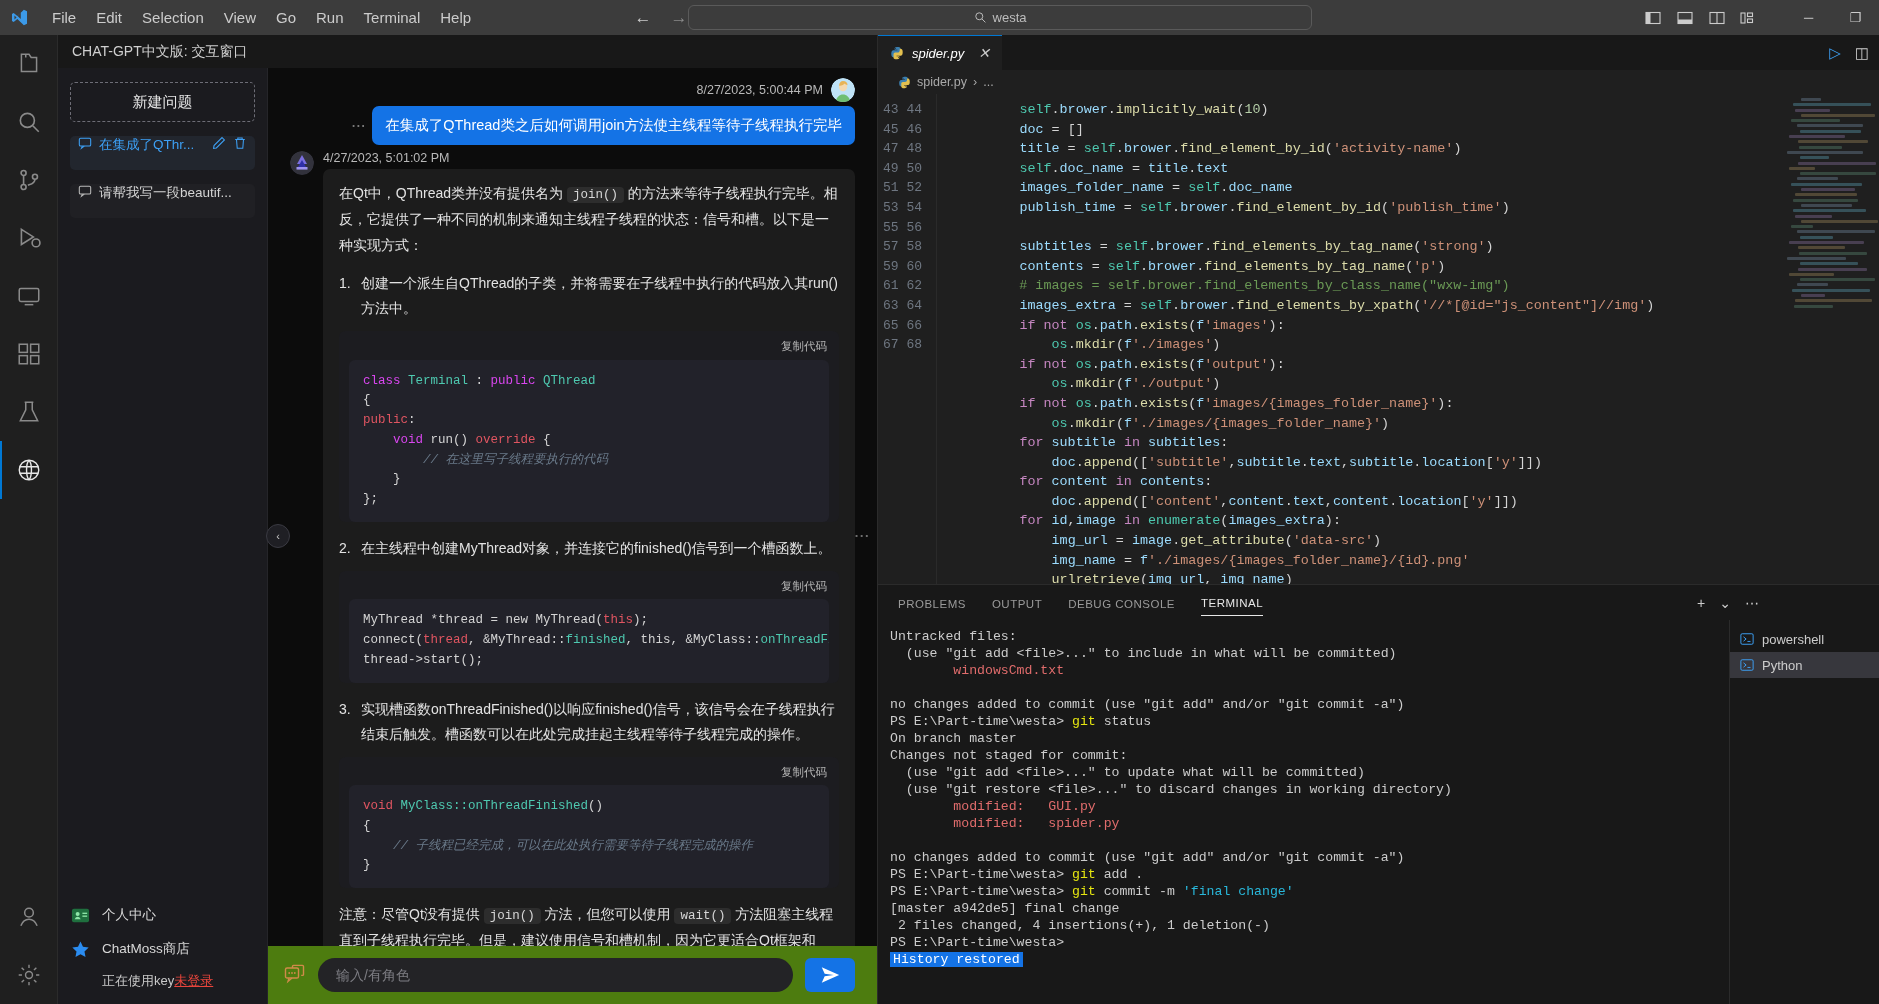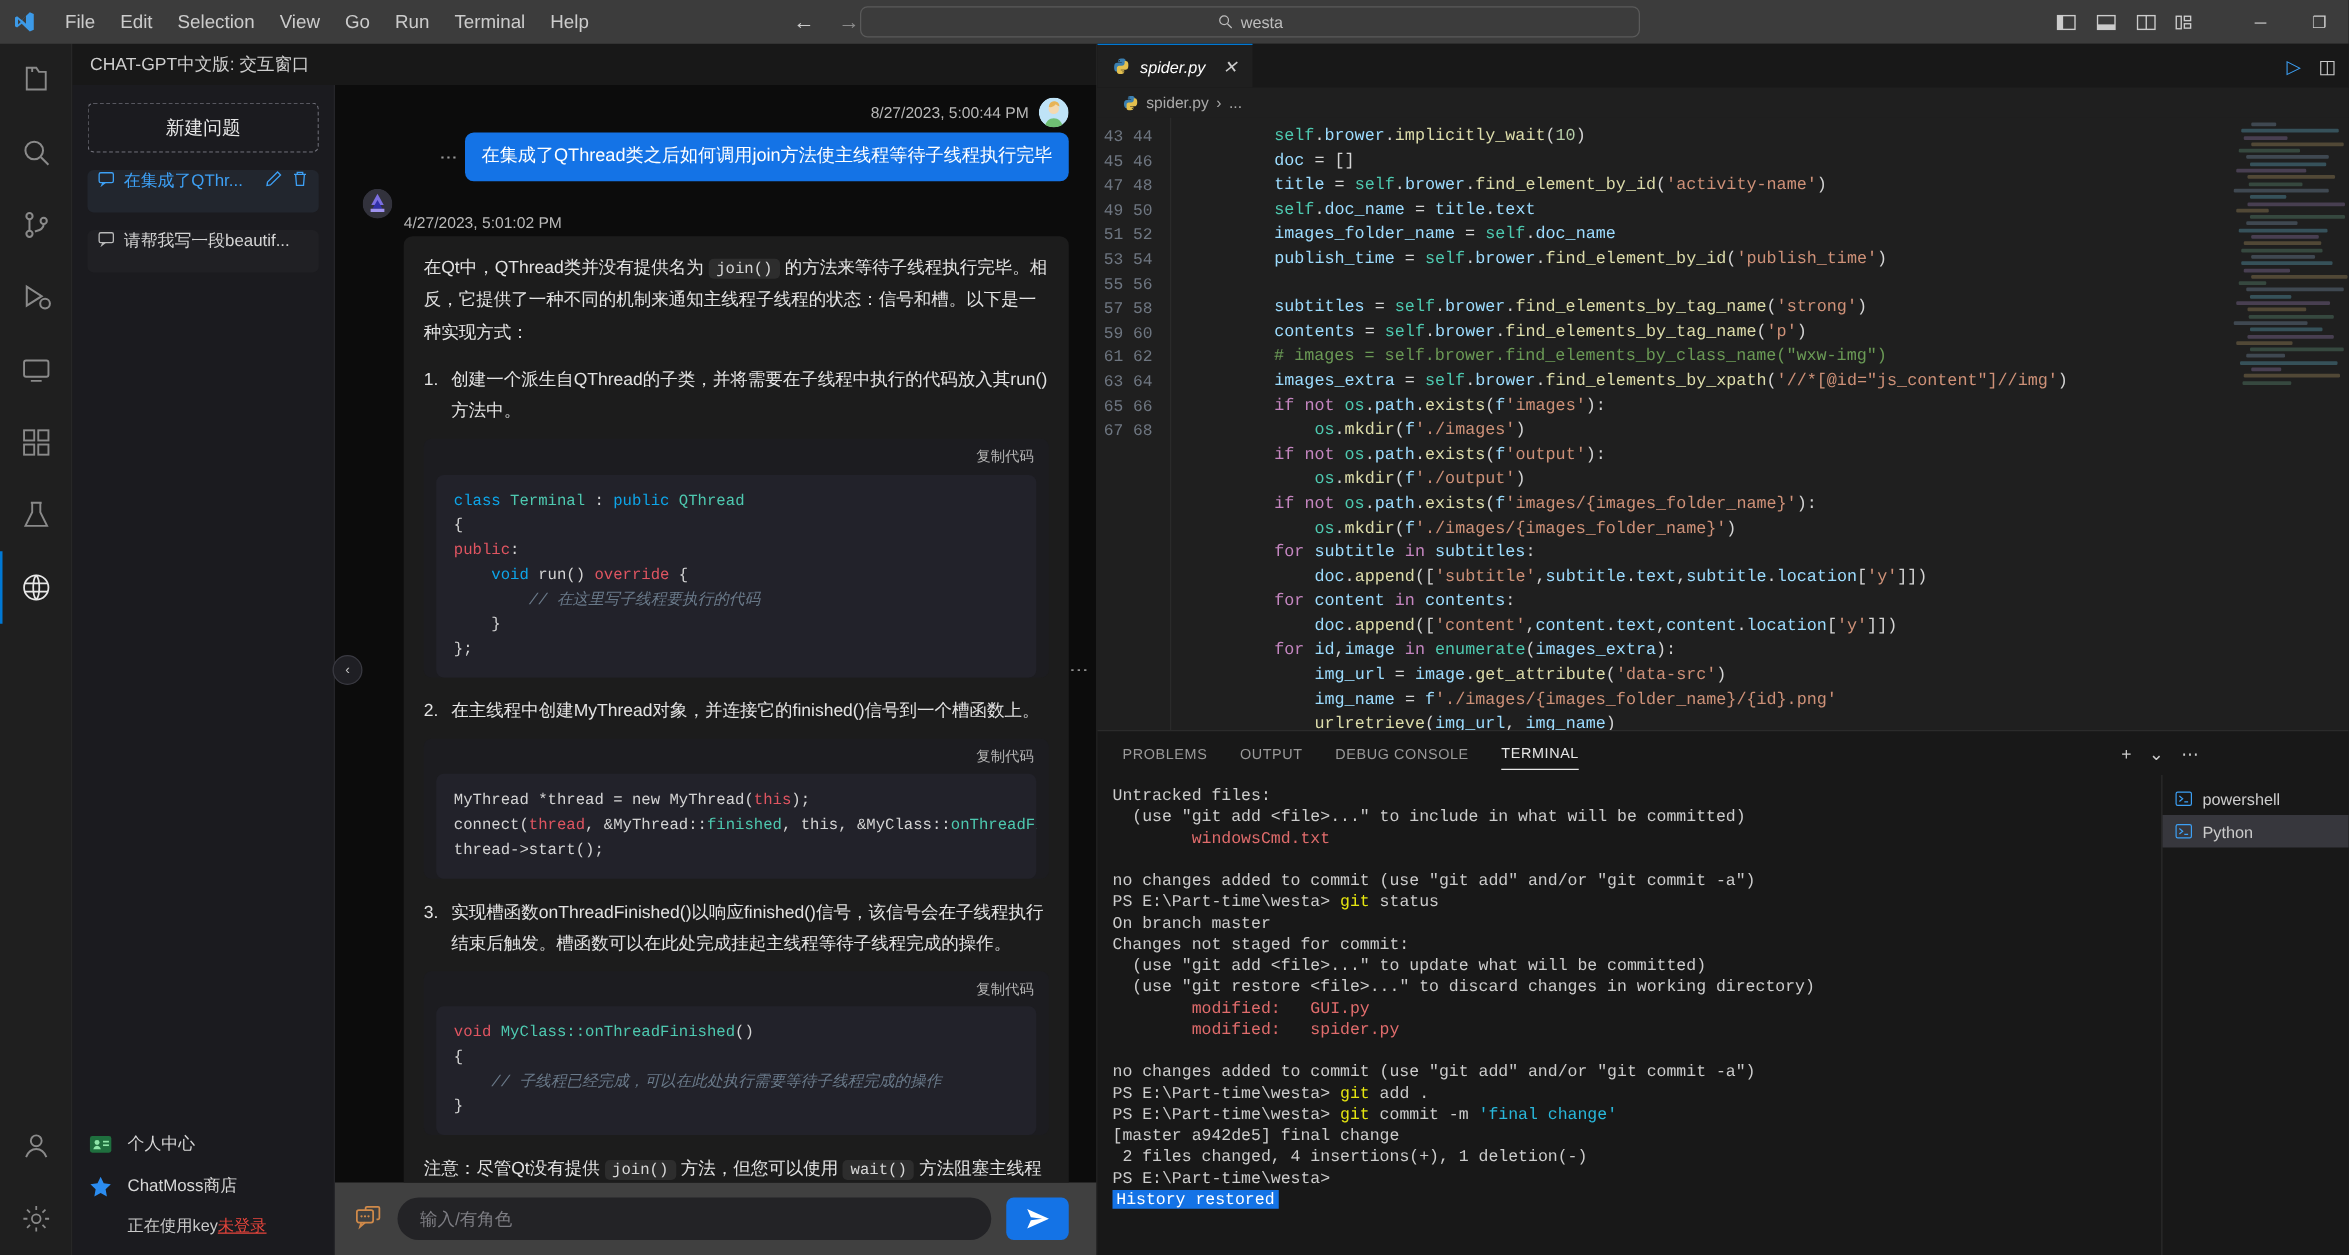--- a/index.html
+++ b/index.html
@@ -81,29 +81,29 @@
   .bot-wrap{ display:flex; gap:9px; margin-top:2px; }
   .bot-body{ flex:1; min-width:0; }
   .inline-code{ background:#2d2d2d; border-radius:4px; padding:1px 6px;
     font-family:"Liberation Mono", monospace; font-size:12.5px; color:#d7d7d7; }
   .ol-item{ margin:12px 0 10px 0; padding-left:22px; position:relative; line-height:1.8; }
   .ol-item .num{ position:absolute; left:0; top:0; }
   .codebox{ background:#1c1c20; border-radius:6px; margin:8px 0 14px 0; }
   .copybar{ text-align:right; font-size:11.5px; color:#b4b4b4; padding:5px 12px 2px 0; }
   .codebody{ background:#22222a; border-radius:6px; margin:0 10px 10px 10px; padding:12px 14px;
     font-family:"Liberation Mono", monospace; font-size:12.5px; line-height:1.58; white-space:pre; overflow:hidden; }
-  .k-blue{ color:#0ea5e9; } .k-pink{ color:#e05561; } .k-cyan{ color:#4ec9b0; } .k-plain{ color:#d4d4d4; } .k-comment{ color:#6a7a8a; font-style:italic; }
+  .k-blue{ color:#d946ef; } .k-pink{ color:#e05561; } .k-cyan{ color:#4ec9b0; } .k-plain{ color:#d4d4d4; } .k-comment{ color:#6a7a8a; font-style:italic; }
 
   .collapse-handle{ position:absolute; left:-2px; top:50%; transform:translateY(-50%);
     width:24px; height:24px; border-radius:50%; background:#1f1f24; border:1px solid #3a3a42;
     display:flex; align-items:center; justify-content:center; font-size:11px; color:#c6c6c6; z-index:5; }
   .right-dots{ position:absolute; right:6px; top:50%; transform:translateY(-50%);
     color:#8d8d8d; font-size:15px; writing-mode:vertical-rl; }
 
-  .composer{ height:58px; display:flex; align-items:center; gap:12px; padding:0 22px 0 16px; background:#404040; }
+  .composer{ height:58px; display:flex; align-items:center; gap:12px; padding:0 22px 0 16px; background:#4d7c0f; }
   .comp-ico{ width:22px; height:22px; flex:0 0 22px; }
   .comp-input{ flex:1; height:34px; background:#232326; border:none; border-radius:18px;
     padding:0 18px; color:#d4d4d4; font-size:14px; font-family:"Liberation Sans", sans-serif; }
   .comp-input::placeholder{ color:#7d7d83; }
   .send-btn{ width:50px; height:34px; background:#1473e6; border-radius:6px;
     display:flex; align-items:center; justify-content:center; flex:0 0 50px; cursor:pointer; }
 
   
   .editorarea{ flex:1; display:flex; flex-direction:column; min-width:0; background:#1f1f1f; }
   .tabsrow{ height:35px; background:#181818; display:flex; align-items:stretch; position:relative; }
@@ -357,21 +357,21 @@
               <div class="bot-wrap">
                 <span class="avatar">
                   <svg width="24" height="24" viewBox="0 0 24 24">
                       <circle cx="12" cy="12" r="12" fill="#32323c"></circle>
                       <path d="M12 4 17 13H7z" fill="#7b6fe0"></path>
                       <path d="M12 9 16 16H8z" fill="#2f2fa8"></path>
                       <rect x="6.5" y="16" width="11" height="2.6" fill="#9f93ef"></rect>
                     </svg>
                 </span>
                 <div class="bot-body">
-                  <div class="msg-meta" style="margin-bottom:4px;margin-top:20px;">
+                  <div class="msg-meta" style="margin-bottom:4px;">
                     <span>4/27/2023, 5:01:02 PM</span>
                   </div>
                   <div class="bubble-bot">
                     <div>
                       <span>在Qt中，QThread类并没有提供名为 </span><span class="inline-code">join()</span><span> 的方法来等待子线程执行完毕。相反，它提供了一种不同的机制来通知主线程子线程的状态：信号和槽。以下是一种实现方式：</span>
                     </div>
 
                     <div class="ol-item">
                       <span class="num">1.</span>
                       <span>创建一个派生自QThread的子类，并将需要在子线程中执行的代码放入其run()方法中。</span>

